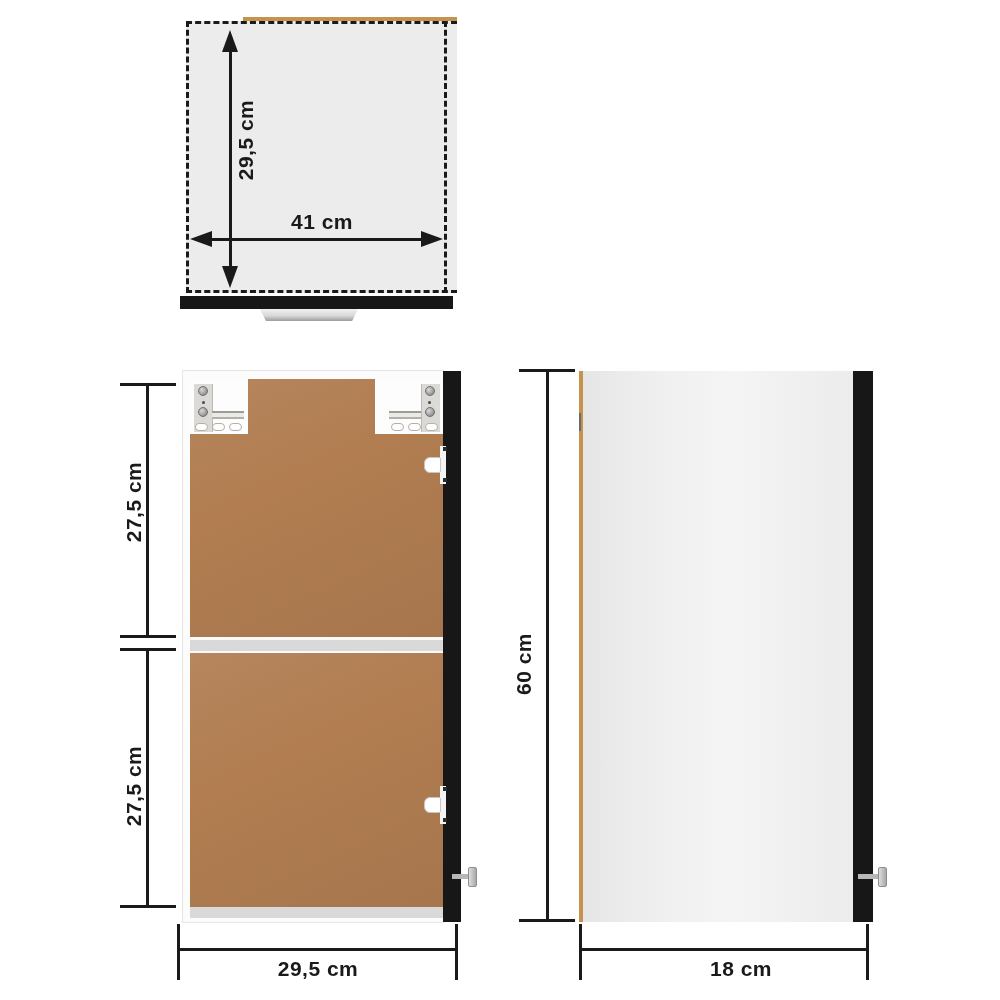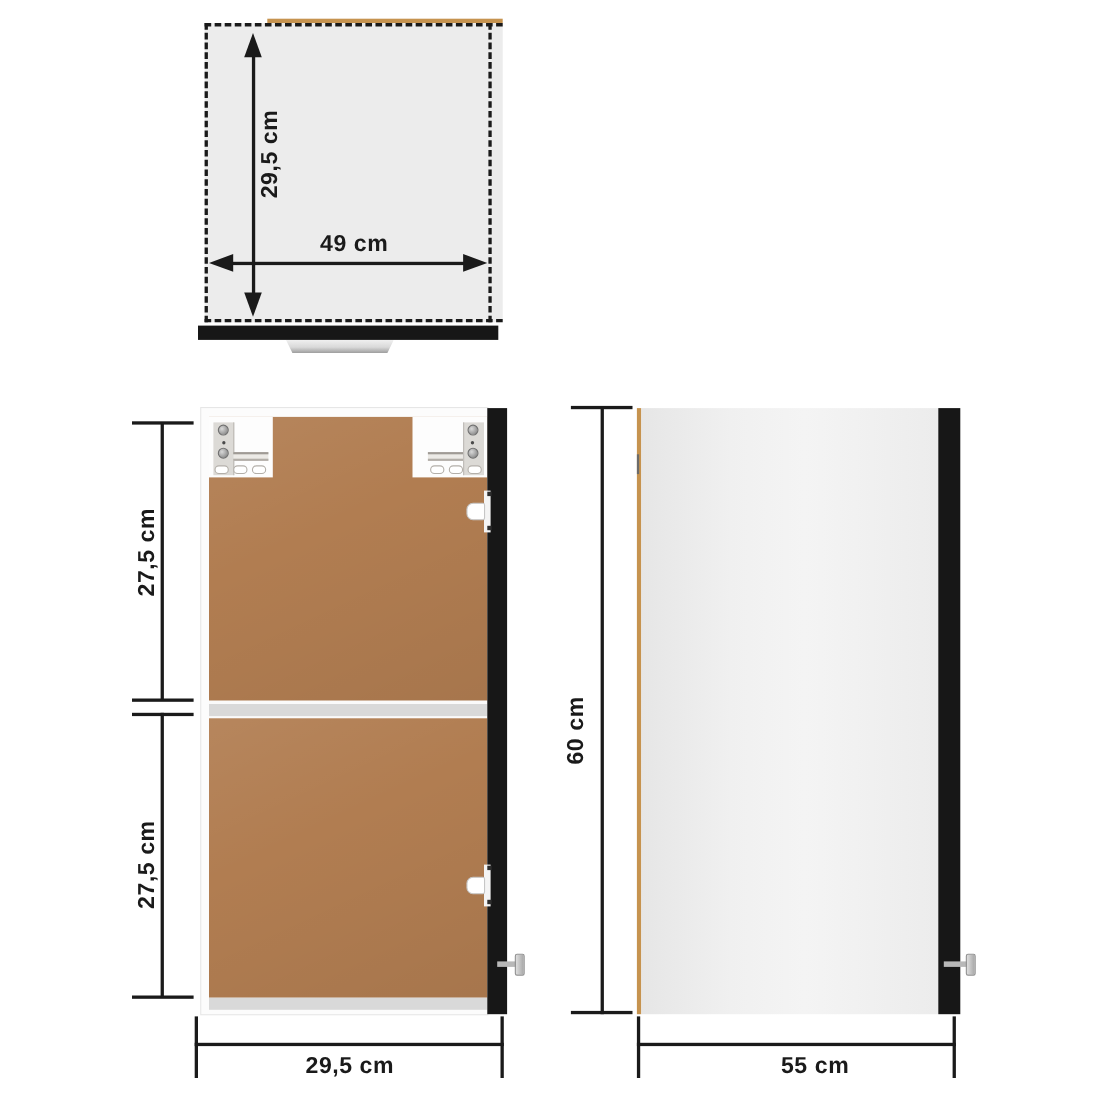--- a/index.html
+++ b/index.html
@@ -93,21 +93,21 @@
       <div class="dim" style="left:229px; top:45px; width:3px; height:230px;"></div>
       <div class="ah up" style="left:222px; top:30px;"></div>
       <div class="ah down" style="left:222px; top:266px;"></div>
       <div class="dim-label rot" style="left:246px; top:140px;">29,5 cm</div>
     </div>
 
     <div>
       <div class="dim" style="left:205px; top:238px; width:225px; height:3px;"></div>
       <div class="ah left" style="left:190px; top:231px;"></div>
       <div class="ah right" style="left:421px; top:231px;"></div>
-      <div class="dim-label" style="left:322px; top:222px;">49 cm</div>
+      <div class="dim-label" style="left:322px; top:222px;">41 cm</div>
     </div>
   </div>
 
   <div>
     <div class="abs fv-body"></div>
     <div class="abs brown fv-brown-top"></div>
     <div class="abs fv-shelf-white"></div>
     <div class="abs fv-shelf-gray"></div>
     <div class="abs brown fv-brown-bot"></div>
     <div class="abs fv-bottom-gray"></div>
@@ -192,17 +192,17 @@
       <div class="dim" style="left:546px; top:371px; width:3px; height:551px;"></div>
       <div class="dim" style="left:519px; top:369px; width:56px; height:3px;"></div>
       <div class="dim" style="left:519px; top:919px; width:56px; height:3px;"></div>
       <div class="dim-label rot" style="left:524px; top:664px;">60 cm</div>
     </div>
 
     <div>
       <div class="dim" style="left:579px; top:924px; width:3px; height:56px;"></div>
       <div class="dim" style="left:866px; top:924px; width:3px; height:56px;"></div>
       <div class="dim" style="left:579px; top:948px; width:290px; height:3px;"></div>
-      <div class="dim-label" style="left:741px; top:969px;">55 cm</div>
+      <div class="dim-label" style="left:741px; top:969px;">18 cm</div>
     </div>
   </div>
 
 </div>
 
 </body></html>

